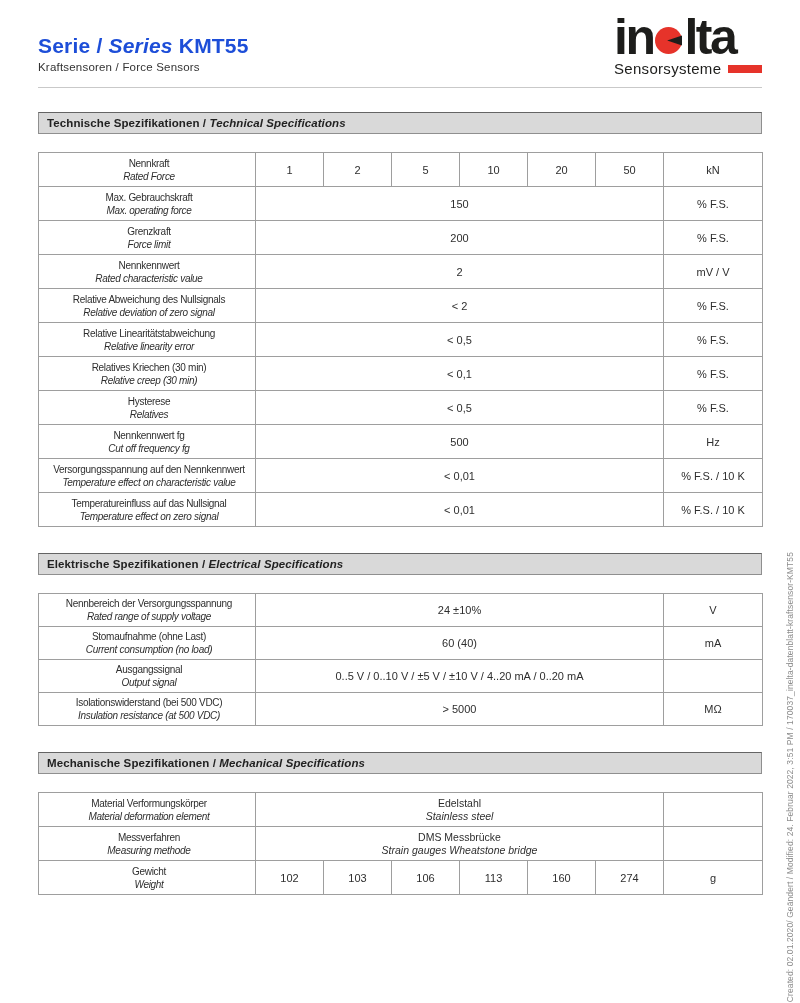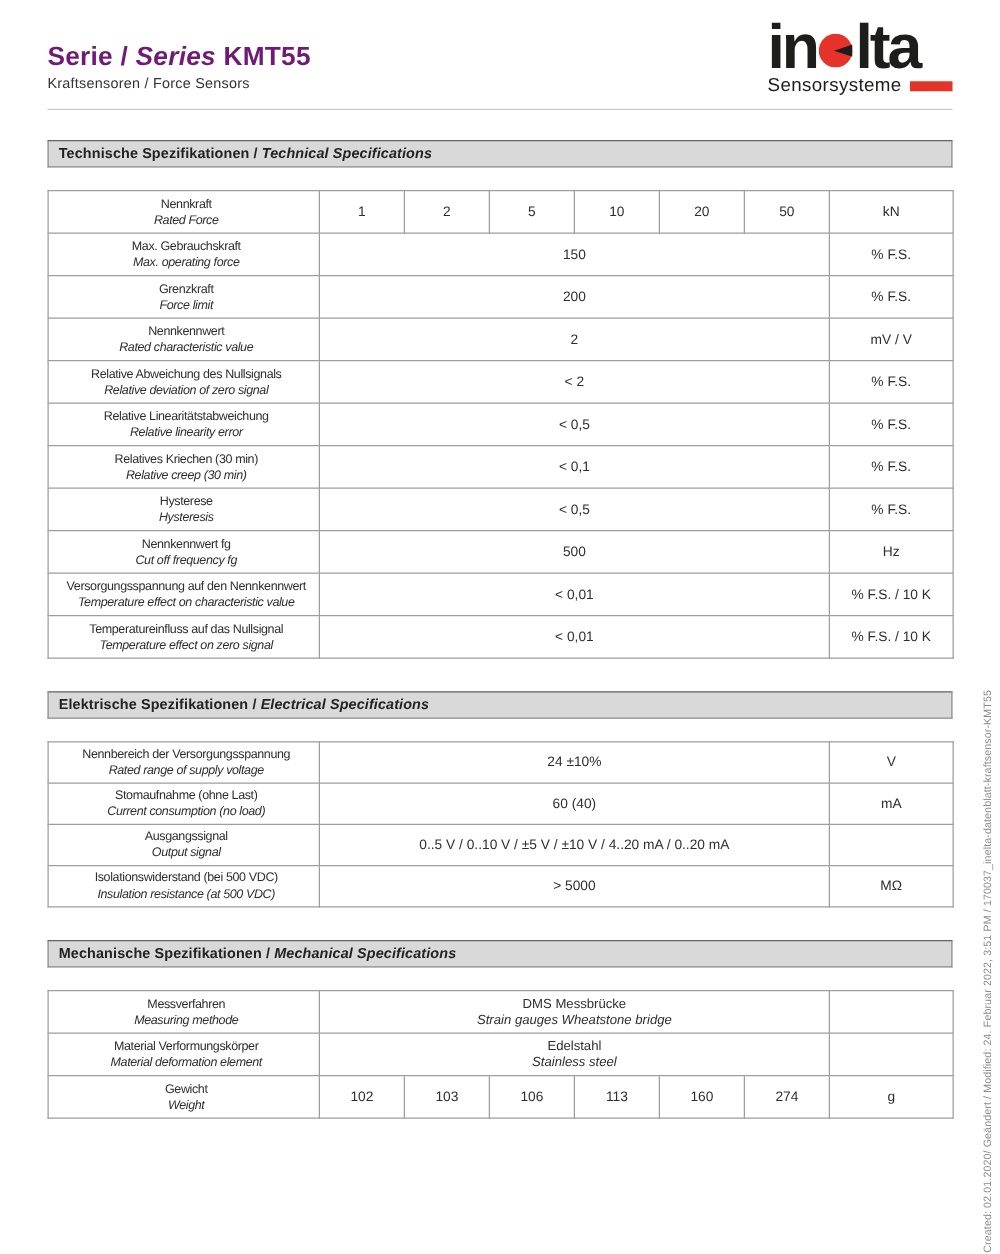--- a/index.html
+++ b/index.html
@@ -3,21 +3,21 @@
 <meta charset="utf-8">
 <style>
   html,body{margin:0;padding:0;}
   body{
     width:800px;height:1003px;background:#ffffff;position:relative;overflow:hidden;
     font-family:"Liberation Sans",sans-serif;color:#2e2e2e;
   }
   .page{width:724px;margin-left:38px;padding-top:34px;}
   
   .hdr{display:flex;justify-content:space-between;align-items:flex-start;}
-  .title-block h1{margin:0;font-size:21px;line-height:24px;font-weight:bold;color:#701a75;letter-spacing:.2px;}
+  .title-block h1{margin:0;font-size:21px;line-height:24px;font-weight:bold;color:#1d4ed8;letter-spacing:.2px;}
   .title-block h1 i{font-style:italic;}
   .subtitle{font-size:11.5px;margin-top:3px;color:#333;letter-spacing:.2px;}
   .logo{width:148px;margin-top:-19px;}
   .wordmark{font-weight:bold;font-size:50px;line-height:44px;letter-spacing:-2.5px;color:#1d1d1b;white-space:nowrap;}
   .logo-e{display:inline-block;width:27px;height:27px;margin:0 2px;}
   .logo-e svg{display:block;width:27px;height:27px;}
   .tagline-row{display:flex;align-items:center;margin-top:1px;}
   .tagline{font-size:15px;color:#1d1d1b;letter-spacing:.3px;}
   .red-bar{flex:1;height:8px;margin-left:7px;}
   .rule{border:none;border-top:1px solid #c9c9c9;margin:10px 0 0 0;}
@@ -140,21 +140,21 @@
         <td class="lbl">
               <div class="de">Relatives Kriechen (30 min)</div>
               <div class="en">Relative creep (30 min)</div>
             </td>
         <td class="val" colspan="6">&lt; 0,1</td>
         <td class="unit">% F.S.</td>
       </tr>
       <tr>
         <td class="lbl">
               <div class="de">Hysterese</div>
-              <div class="en">Hysteresis</div>
+              <div class="en">Relatives</div>
             </td>
         <td class="val" colspan="6">&lt; 0,5</td>
         <td class="unit">% F.S.</td>
       </tr>
       <tr>
         <td class="lbl">
               <div class="de">Nennkennwert fg</div>
               <div class="en">Cut off frequency fg</div>
             </td>
         <td class="val" colspan="6">500</td>
@@ -234,37 +234,37 @@
           <col style="width:68px">
           <col style="width:68px">
           <col style="width:68px">
           <col style="width:68px">
           <col style="width:68px">
           <col style="width:99px">
         </colgroup>
       <tbody>
           <tr>
         <td class="lbl">
+              <div class="de">Material Verformungskörper</div>
+              <div class="en">Material deformation element</div>
+            </td>
+        <td class="val" colspan="6">
+              <div class="de">Edelstahl</div>
+              <div class="en">Stainless steel</div>
+            </td>
+        <td class="unit"></td>
+      </tr>
+      <tr>
+        <td class="lbl">
               <div class="de">Messverfahren</div>
               <div class="en">Measuring methode</div>
             </td>
         <td class="val" colspan="6">
               <div class="de">DMS Messbrücke</div>
               <div class="en">Strain gauges Wheatstone bridge</div>
-            </td>
-        <td class="unit"></td>
-      </tr>
-      <tr>
-        <td class="lbl">
-              <div class="de">Material Verformungskörper</div>
-              <div class="en">Material deformation element</div>
-            </td>
-        <td class="val" colspan="6">
-              <div class="de">Edelstahl</div>
-              <div class="en">Stainless steel</div>
             </td>
         <td class="unit"></td>
       </tr>
       <tr>
         <td class="lbl">
               <div class="de">Gewicht</div>
               <div class="en">Weight</div>
             </td>
         <td class="val">102</td>
         <td class="val">103</td>

